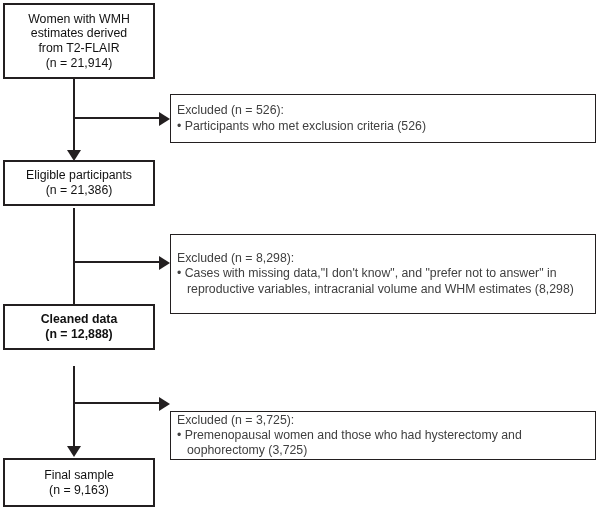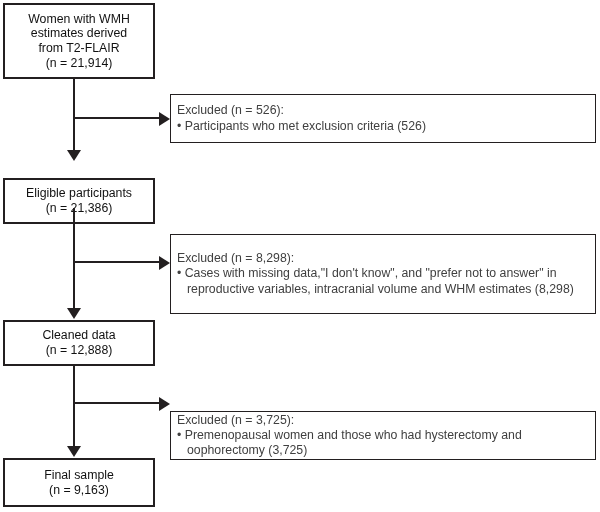--- a/index.html
+++ b/index.html
@@ -34,22 +34,22 @@
     align-items: center;
     justify-content: center;
     text-align: center;
     font-size: 12.3px;
     line-height: 14.6px;
     color: #111111;
   }
   .main-box .line { display: block; white-space: nowrap; }
 
   #box-source      { top: 3px;   height: 76px; }
-  #box-eligible    { top: 178px; height: 46px; }
-  #box-cleaned     { top: 320px; height: 46px; }
+  #box-eligible    { top: 160px; height: 46px; }
+  #box-cleaned     { top: 304px; height: 46px; font-weight: bold; }
   #box-final       { top: 458px; height: 49px; }
 
   
   .excl-box {
     position: absolute;
     left: 170px;
     width: 426px;
     box-sizing: border-box;
     border: 1.6px solid #231f20;
     background: #ffffff;

